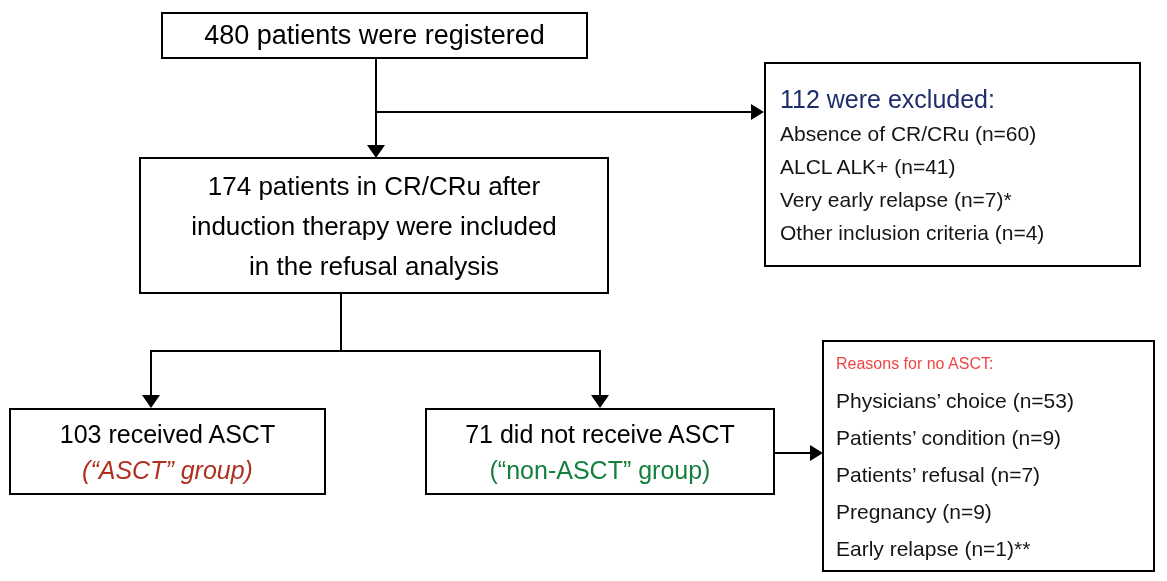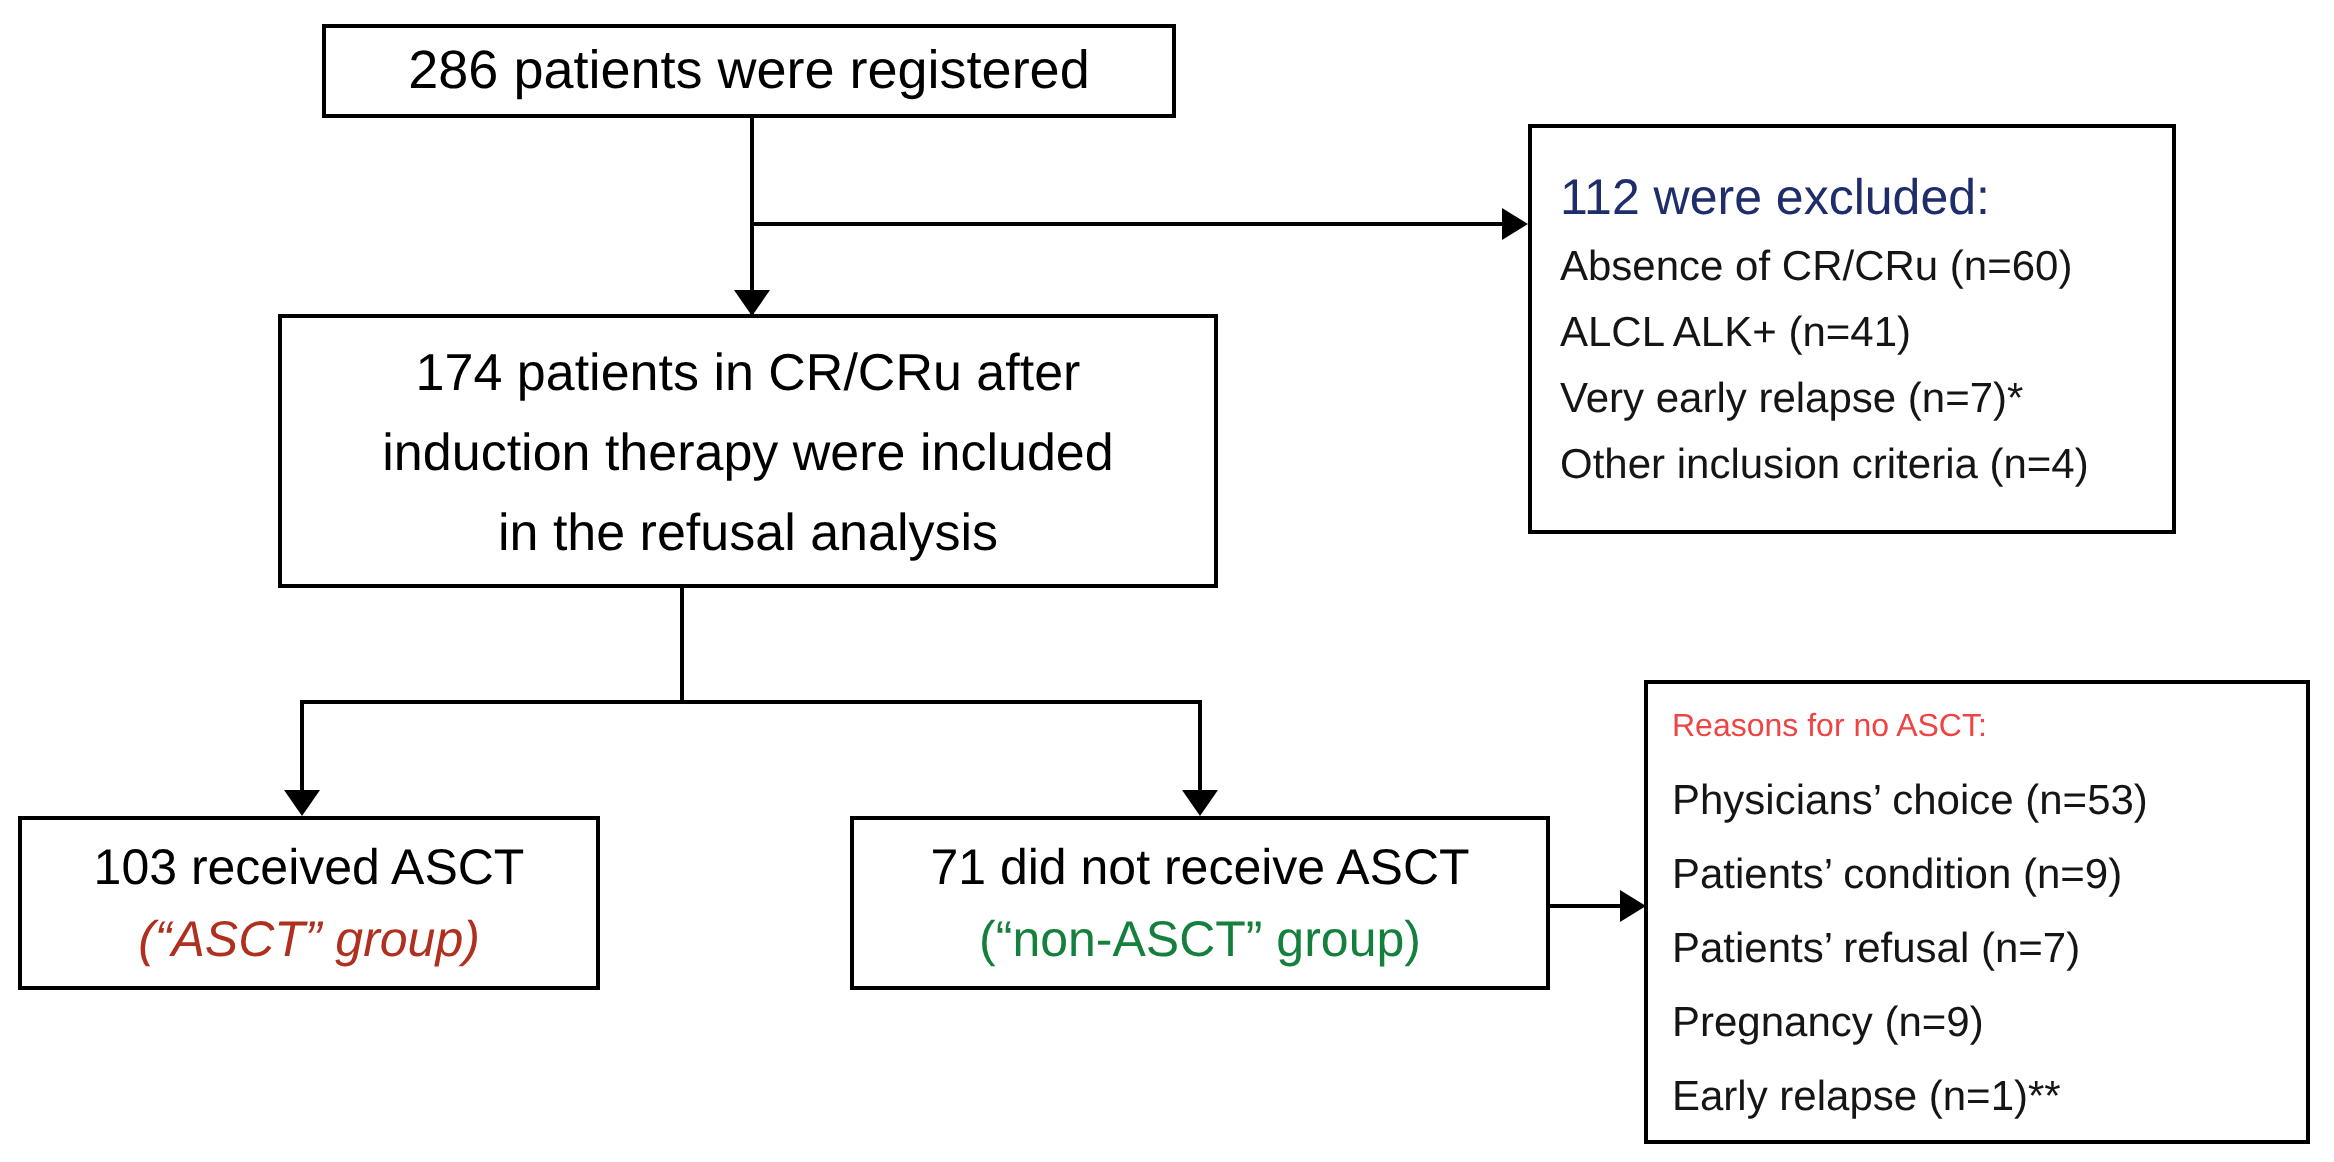--- a/index.html
+++ b/index.html
@@ -53,30 +53,30 @@
   }
   #box-registered .t{font-size:27px;line-height:31px;}
   
   #box-included{
     left:139px;top:157px;width:470px;height:137px;
     padding:4px 26px;
   }
   #box-included .t{font-size:26px;line-height:40px;}
   
   #box-excluded{
-    left:764px;top:62px;width:324px;height:205px;
+    left:764px;top:62px;width:377px;height:205px;
     padding:6px 14px;
   }
   #box-excluded .hd{
     font-size:25px;line-height:36px;color:#1F2D6B;
   }
   #box-excluded .li{font-size:21px;line-height:33px;color:#151515;}
   
   #box-asct{
-    left:9px;top:408px;width:291px;height:87px;
+    left:9px;top:408px;width:317px;height:87px;
     padding:2px 7px;
   }
   #box-asct .l1{font-size:25px;line-height:36px;color:#000000;}
   #box-asct .l2{font-size:25px;line-height:36px;color:#B03020;font-style:italic;}
   
   #box-nonasct{
     left:425px;top:408px;width:350px;height:87px;
     padding:2px 6px;
   }
   #box-nonasct .l1{font-size:25px;line-height:36px;color:#000000;}
@@ -107,21 +107,21 @@
   <div class="line ln-v" style="left:150px;top:350px;height:50px;"></div>
   <div class="arrow-down" style="left:142px;top:395px;"></div>
 
   <div class="line ln-v" style="left:599px;top:350px;height:50px;"></div>
   <div class="arrow-down" style="left:591px;top:395px;"></div>
 
   <div class="line ln-h" style="left:775px;top:452px;width:40px;"></div>
   <div class="arrow-right" style="left:810px;top:445px;"></div>
 
   <div class="box centered" id="box-registered">
-    <div class="t">286 patients were registered</div>
+    <div class="t">480 patients were registered</div>
   </div>
 
   <div class="box centered" id="box-included">
     <div class="t">174 patients in CR/CRu after</div>
     <div class="t">induction therapy were included</div>
     <div class="t">in the refusal analysis</div>
   </div>
 
   <div class="box listbox" id="box-excluded">
     <div class="hd">112 were excluded:</div>

